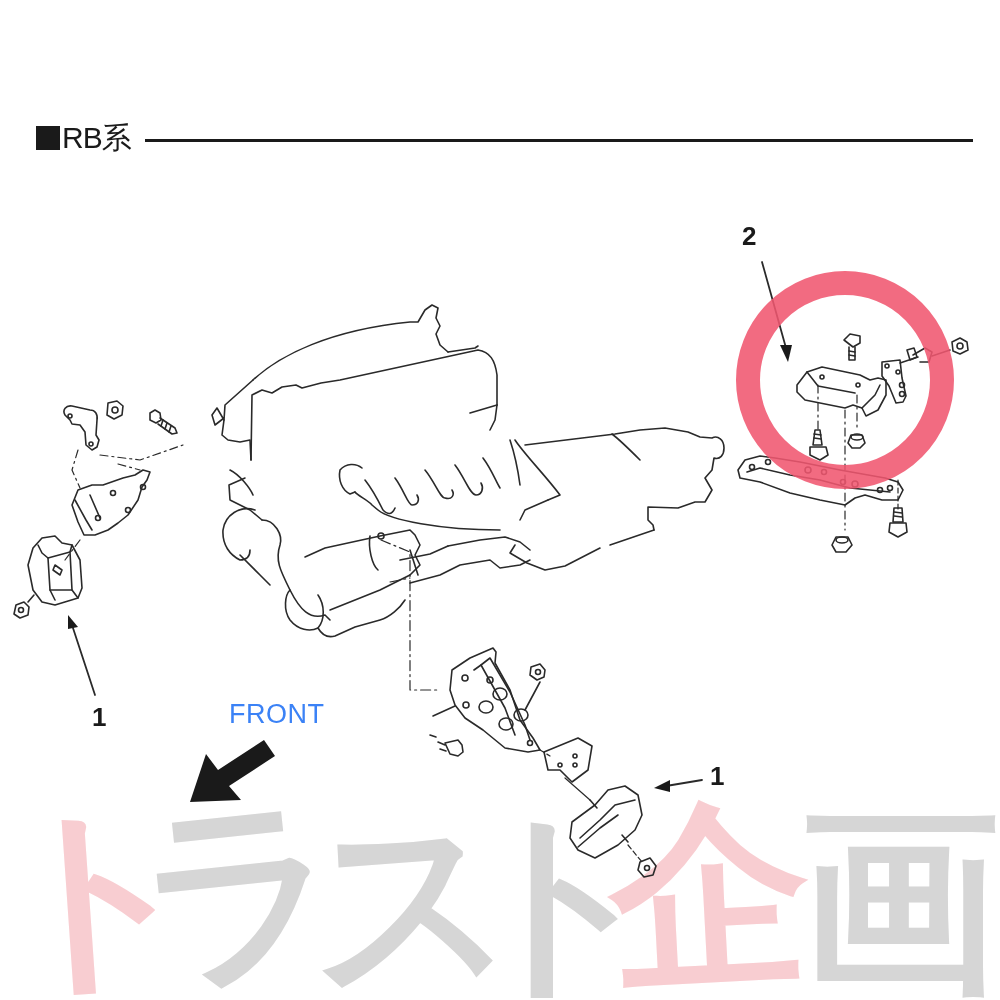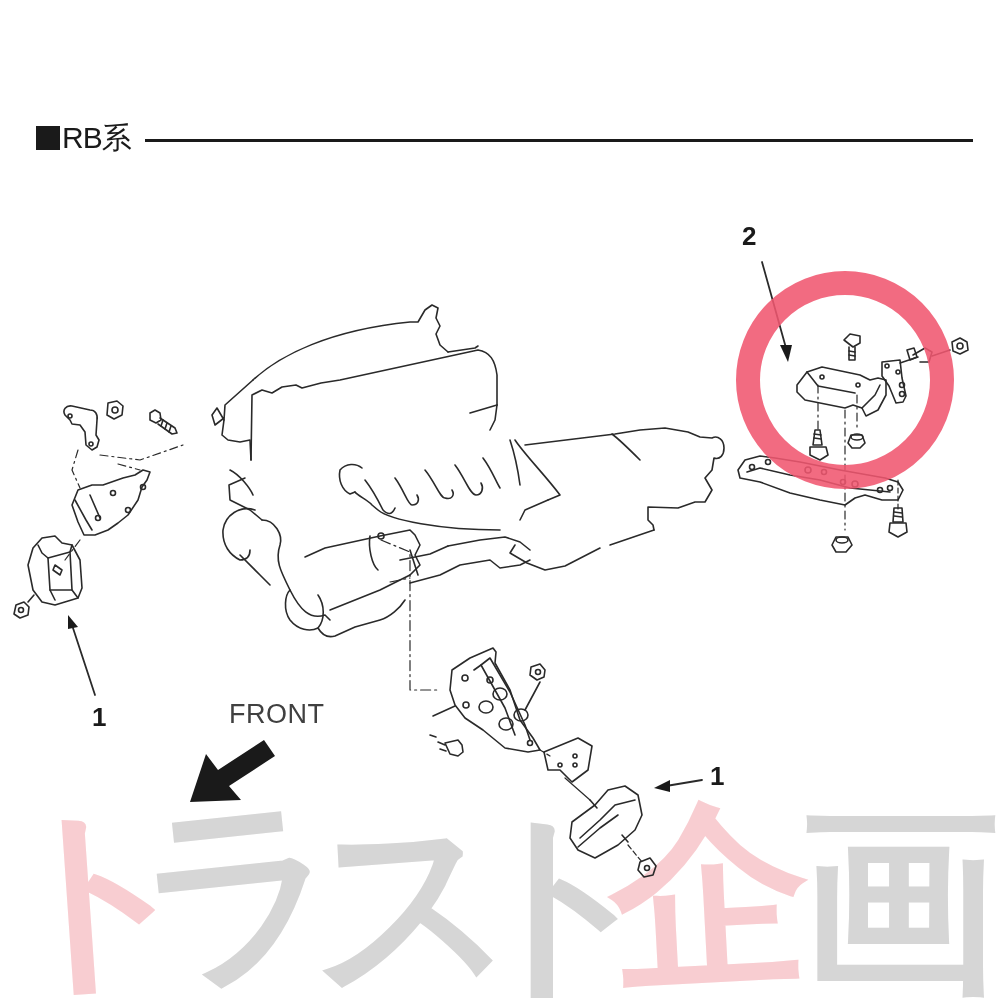--- a/index.html
+++ b/index.html
@@ -3,21 +3,21 @@
 <meta charset="utf-8">
 <style>
   html, body { margin: 0; padding: 0; background: #ffffff; }
   body { width: 1000px; height: 1000px; position: relative; overflow: hidden; font-family: "Liberation Sans", sans-serif; }
   .abs { position: absolute; }
   .section-header { left: 14px; top: 118px; height: 40px; display: flex; align-items: center; margin-left: 22px; }
   .section-square { width: 24px; height: 24px; background: #1a1a1a; margin-right: 2px; }
   .section-title { font-size: 30px; font-weight: 400; color: #1a1a1a; letter-spacing: -1px; line-height: 1; }
   .section-rule { left: 145px; top: 139px; width: 828px; height: 3px; background: #1a1a1a; }
   .callout { font-family: "Liberation Sans", sans-serif; font-weight: 700; color: #1a1a1a; font-size: 26px; line-height: 1; }
-  .front-label { left: 229px; top: 699px; font-size: 27px; font-weight: 400; color: #404040; font-family: "Liberation Sans", sans-serif; letter-spacing: 0.5px; }
+  .front-label { left: 229px; top: 699px; font-size: 27px; font-weight: 400; color: #3b82f6; font-family: "Liberation Sans", sans-serif; letter-spacing: 0.5px; }
   svg { position: absolute; left: 0; top: 0; }
   .wm { position: absolute; font-family: "DejaVu Serif", serif; font-weight: 700; line-height: 1; }
 </style>
 </head>
 <body>
 
 <div class="abs section-header">
   <div class="section-square"></div>
   <span class="section-title">RB系</span>
 </div>

